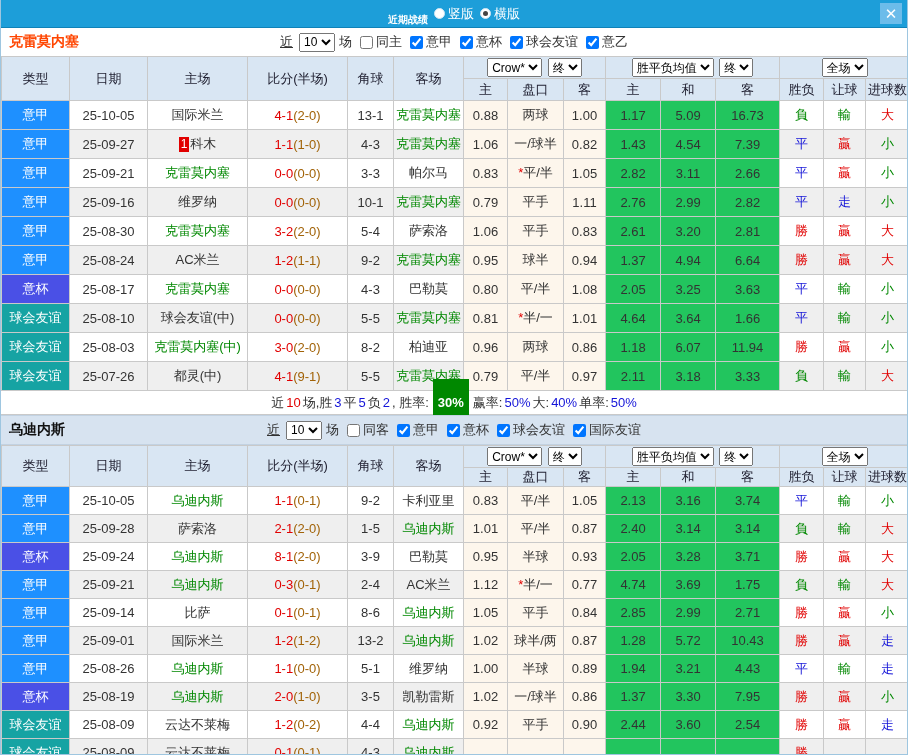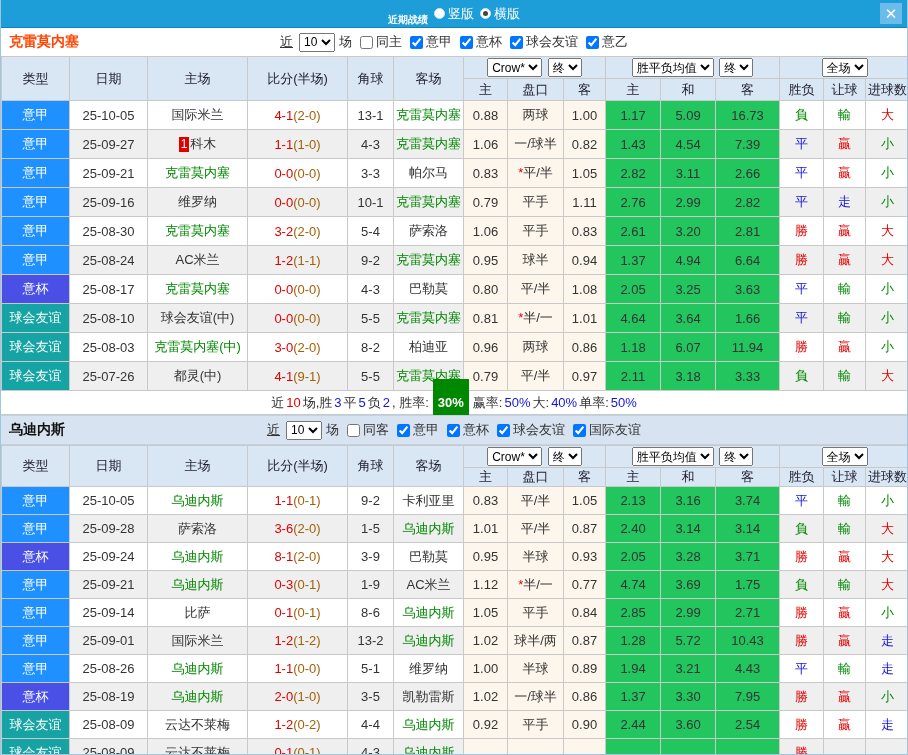--- a/index.html
+++ b/index.html
@@ -408,21 +408,21 @@
             <td class="pale">3.16</td>
             <td class="pale">3.74</td>
             <td class="plain" style="color: rgb(20, 20, 216);">平</td>
             <td class="plain" style="color: rgb(0, 136, 0);">輸</td>
             <td class="plain" style="color: rgb(0, 136, 0);">小</td>
           </tr>
           <tr>
             <td class="league" style="background: rgb(30, 144, 255);">意甲</td>
             <td class="plain">25-09-28</td>
             <td class="plain"><span>萨索洛</span></td>
-            <td class="plain"><span class="score-main">3-6</span><span class="score-half">(2-0)</span></td>
+            <td class="plain"><span class="score-main">2-1</span><span class="score-half">(2-0)</span></td>
             <td class="plain">1-5</td>
             <td class="plain"><span class="focus">乌迪内斯</span></td>
             <td class="cream">1.01</td>
             <td class="cream">平/半</td>
             <td class="cream">0.87</td>
             <td class="pale">2.40</td>
             <td class="pale">3.14</td>
             <td class="pale">3.14</td>
             <td class="plain" style="color: rgb(0, 136, 0);">負</td>
             <td class="plain" style="color: rgb(0, 136, 0);">輸</td>
@@ -443,21 +443,21 @@
             <td class="pale">3.71</td>
             <td class="plain" style="color: rgb(225, 0, 0);">勝</td>
             <td class="plain" style="color: rgb(225, 0, 0);">贏</td>
             <td class="plain" style="color: rgb(225, 0, 0);">大</td>
           </tr>
           <tr>
             <td class="league" style="background: rgb(30, 144, 255);">意甲</td>
             <td class="plain">25-09-21</td>
             <td class="plain"><span class="focus">乌迪内斯</span></td>
             <td class="plain"><span class="score-main">0-3</span><span class="score-half">(0-1)</span></td>
-            <td class="plain">1-9</td>
+            <td class="plain">2-4</td>
             <td class="plain"><span>AC米兰</span></td>
             <td class="cream">1.12</td>
             <td class="cream"><span style="color: rgb(225, 0, 0);">*</span>半/一</td>
             <td class="cream">0.77</td>
             <td class="pale">4.74</td>
             <td class="pale">3.69</td>
             <td class="pale">1.75</td>
             <td class="plain" style="color: rgb(0, 136, 0);">負</td>
             <td class="plain" style="color: rgb(0, 136, 0);">輸</td>
             <td class="plain" style="color: rgb(225, 0, 0);">大</td>

